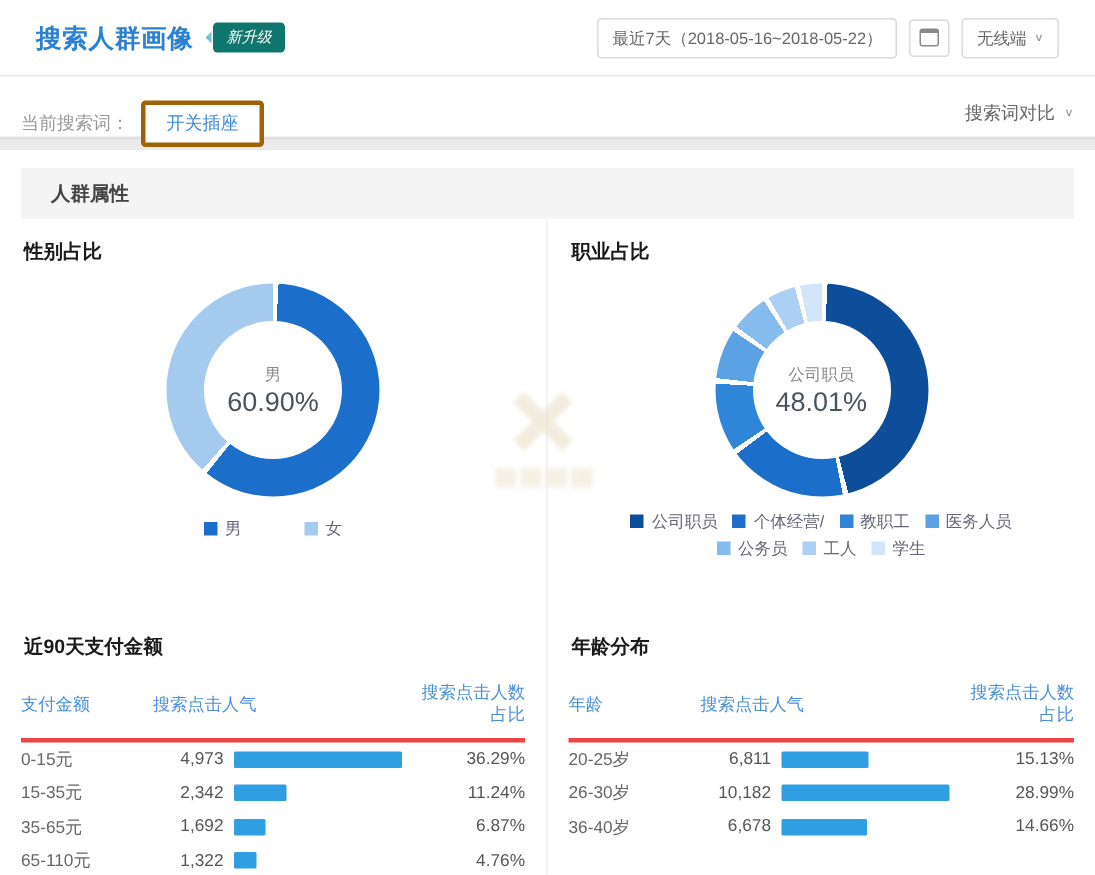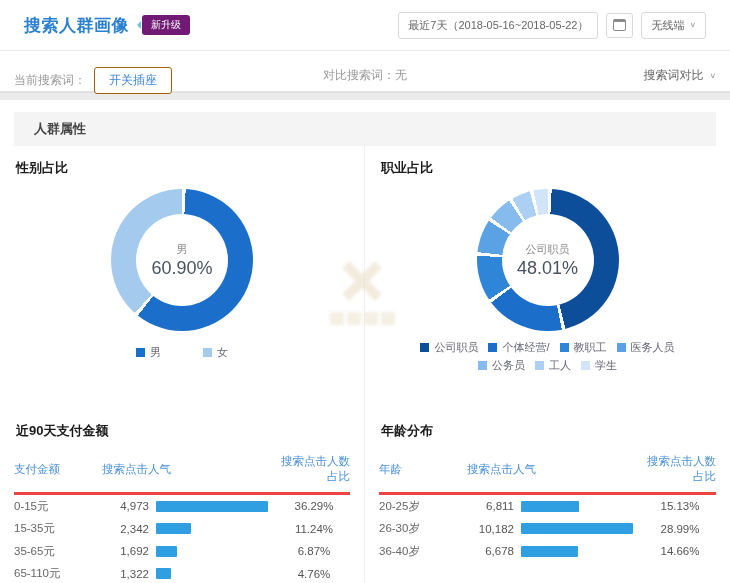--- a/index.html
+++ b/index.html
@@ -3,40 +3,40 @@
 <meta charset="utf-8">
 <style>
   * { margin:0; padding:0; box-sizing:border-box; }
   html,body { width:730px; height:583px; overflow:hidden; background:#fff;
     font-family:"Liberation Sans","DejaVu Sans",sans-serif; color:#333; }
 
   
   .hdr { height:50px; display:flex; align-items:center; justify-content:space-between; padding:0 24px; }
   .hdr-left { display:flex; align-items:center; gap:7px; }
   .page-title { font-size:17px; font-weight:bold; color:#2a80d1; letter-spacing:.5px; }
-  .badge { position:relative; background:#701a75; color:#fff; font-size:10px; padding:3px 9px;
-    border-radius:3px; margin-left:6px; filter:blur(.4px); }
+  .badge { position:relative; background:#0f766e; color:#fff; font-size:10px; padding:3px 9px;
+    border-radius:3px; margin-left:6px; filter:blur(.4px);font-style:italic; }
   .badge::before { content:""; position:absolute; left:-5px; top:50%; margin-top:-4px;
     border:4px solid transparent; border-right-color:#6fc4da; border-left:0; }
   .hdr-right { display:flex; align-items:center; gap:8px; }
   .btn { border:1px solid #d9d9d9; border-radius:3px; background:#fff; color:#666;
     font-size:11px; padding:5px 9px; display:flex; align-items:center; gap:5px; cursor:pointer; }
   .cal-btn { width:27px; height:25px; justify-content:center; padding:0; }
   .cal-icon { display:inline-block; width:13px; height:12px; border:1px solid #8a8a8a;
     border-top:3px solid #8a8a8a; border-radius:2px; }
   .chev { font-size:9px; color:#999; transform:scaleY(.8); }
 
   
   .filter { border-top:1px solid #ebebeb; border-bottom:1px solid #e3e3e3; height:42px;
     display:flex; align-items:flex-start; padding:16px 14px; }
   .filter > div { flex:1; display:flex; align-items:center; }
   .f-center { justify-content:center; }
   .f-right { justify-content:flex-end; }
   .f-label { color:#999; font-size:12px; }
-  .term-btn { margin-left:8px; border:1px solid #a16207; color:#3f87d6; background:#fff;
+  .term-btn { margin-left:8px; border:3px solid #a16207; color:#3f87d6; background:#fff;
     font-size:12px; padding:4px 14px; border-radius:3px; cursor:pointer; }
   .compare-link { color:#666; font-size:12px; cursor:pointer; display:flex; align-items:center; gap:6px;margin-left:24px; }
 
   .gray-strip { height:8px; background:#ebebeb; border-top:1px solid #dedede; }
 
   
   .band { margin:12px 14px 0; background:#f4f4f4; height:34px; display:flex;
     align-items:center; padding-left:20px; font-size:13px; color:#444;font-weight:bold; }
 
   
@@ -62,21 +62,21 @@
   
   .table { margin-top:10px; }
   .thead, .trow { display:grid; grid-template-columns:88px 54px 1fr 72px; align-items:center; }
   .thead { font-size:11.5px; color:#4a90d9; padding:4px 0 8px; border-bottom:3px solid #ef4444; }
   .th2 { grid-column:2 / 4; }
   .th3 { text-align:right; }
   .trow { height:22.5px; font-size:11.5px; color:#666; }
   .tval { text-align:right; padding-right:7px; color:#555; }
   .tbarcell { display:flex; align-items:center; }
   .tbar { height:11px; border-radius:1px; }
-  .tpct { text-align:center; color:#555; }
+  .tpct { text-align:right; color:#555; }
 
   
   .wm { position:absolute; left:50%; top:112px; width:150px; margin-left:-78px; text-align:center;
     pointer-events:none; opacity:.55; filter:blur(1.5px); }
   .wm-x { position:relative; width:46px; height:46px; margin:0 auto; }
   .wm-x i { position:absolute; left:50%; top:0; width:10px; height:46px; margin-left:-5px;
     background:#e9ddc4; }
   .wm-x i:first-child { transform:rotate(45deg); }
   .wm-x i:last-child { transform:rotate(-45deg); }
   .wm-t { margin-top:8px; height:13px; display:flex; justify-content:center; gap:3px; }
@@ -102,23 +102,20 @@
       <span class="chev">∨</span>
     </button>
   </div>
 </div>
 
 <div class="filter">
   <div class="f-left">
     <span class="f-label">当前搜索词：</span>
     <button class="term-btn">开关插座</button>
   </div>
-  <div class="f-center">
-    <span class="f-label">对比搜索词：无</span>
-  </div>
   <div class="f-right">
     <span class="compare-link">
       <span>搜索词对比</span>
       <span class="chev">∨</span>
     </span>
   </div>
 </div>
 
 <div class="gray-strip"></div>
 

